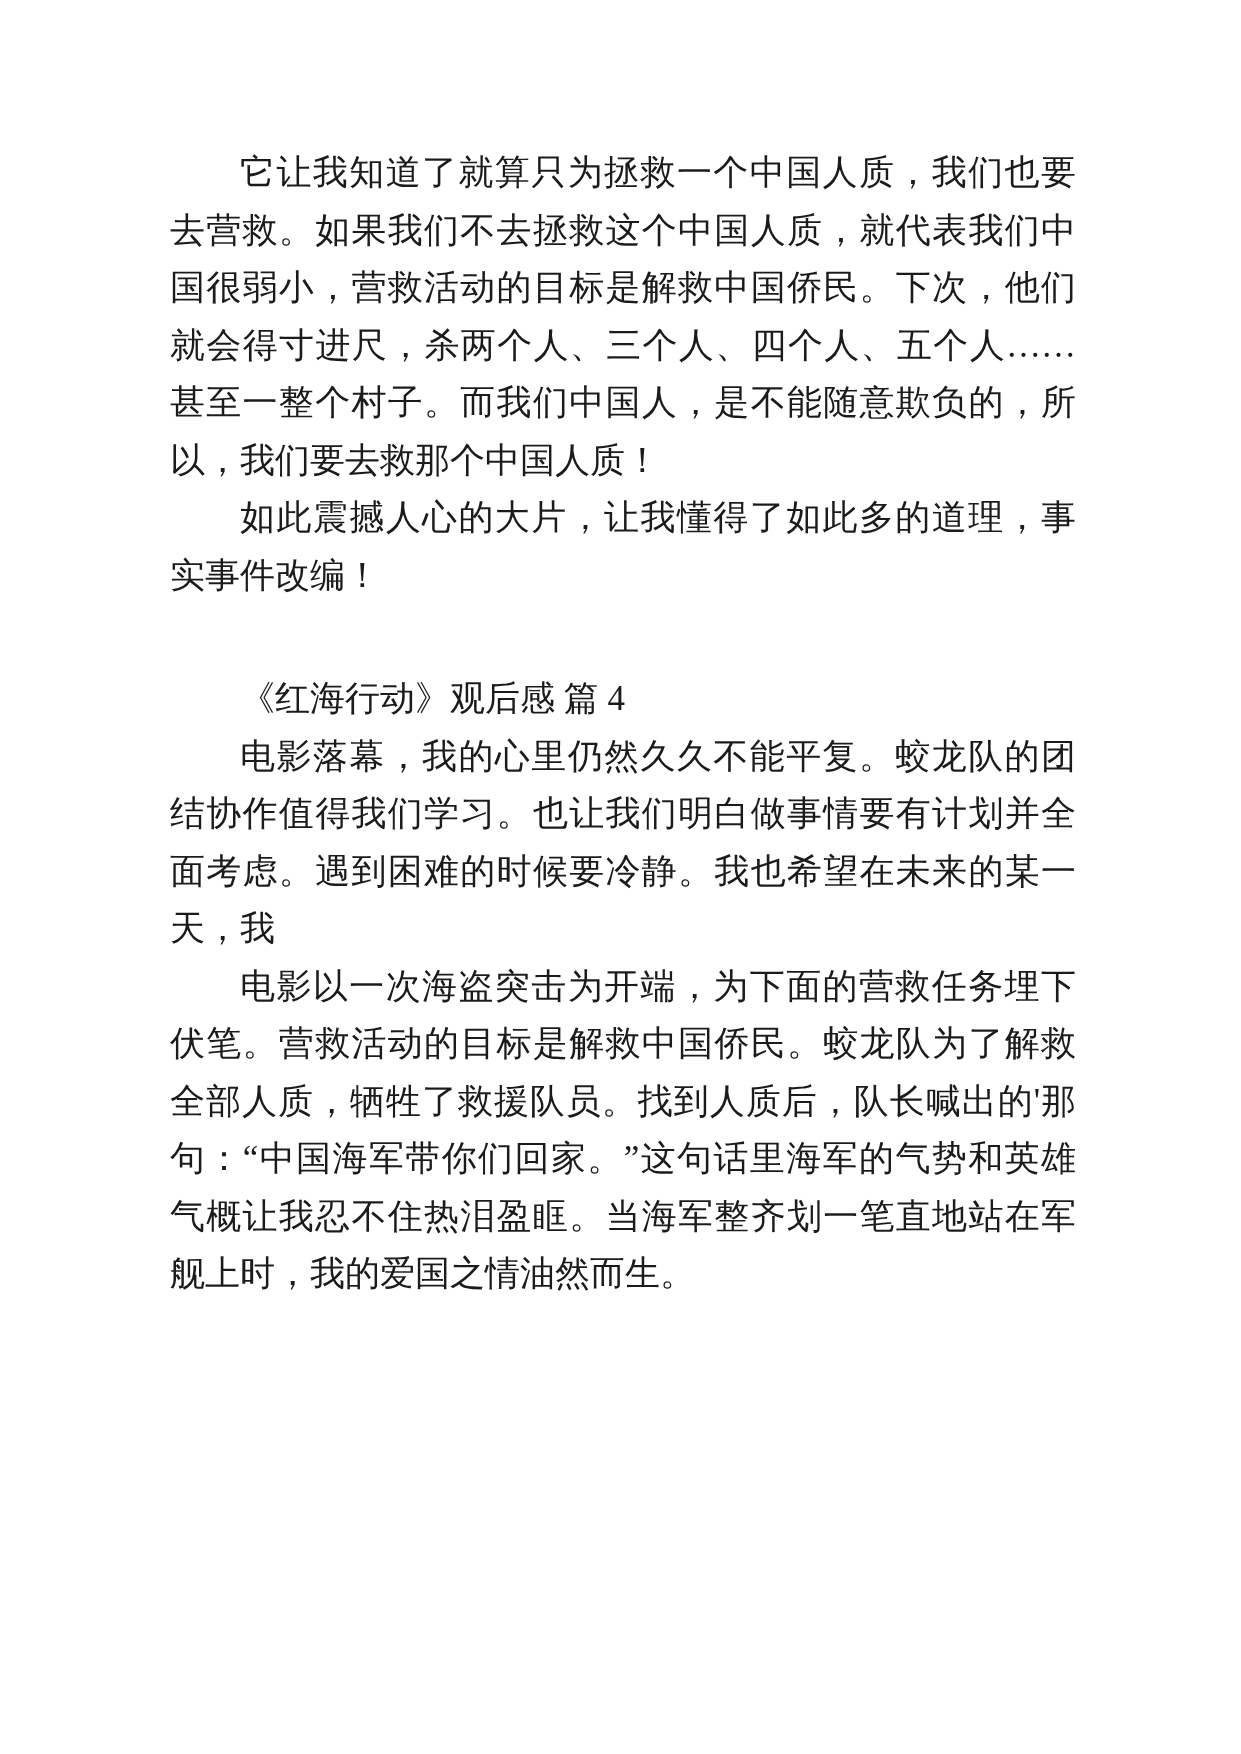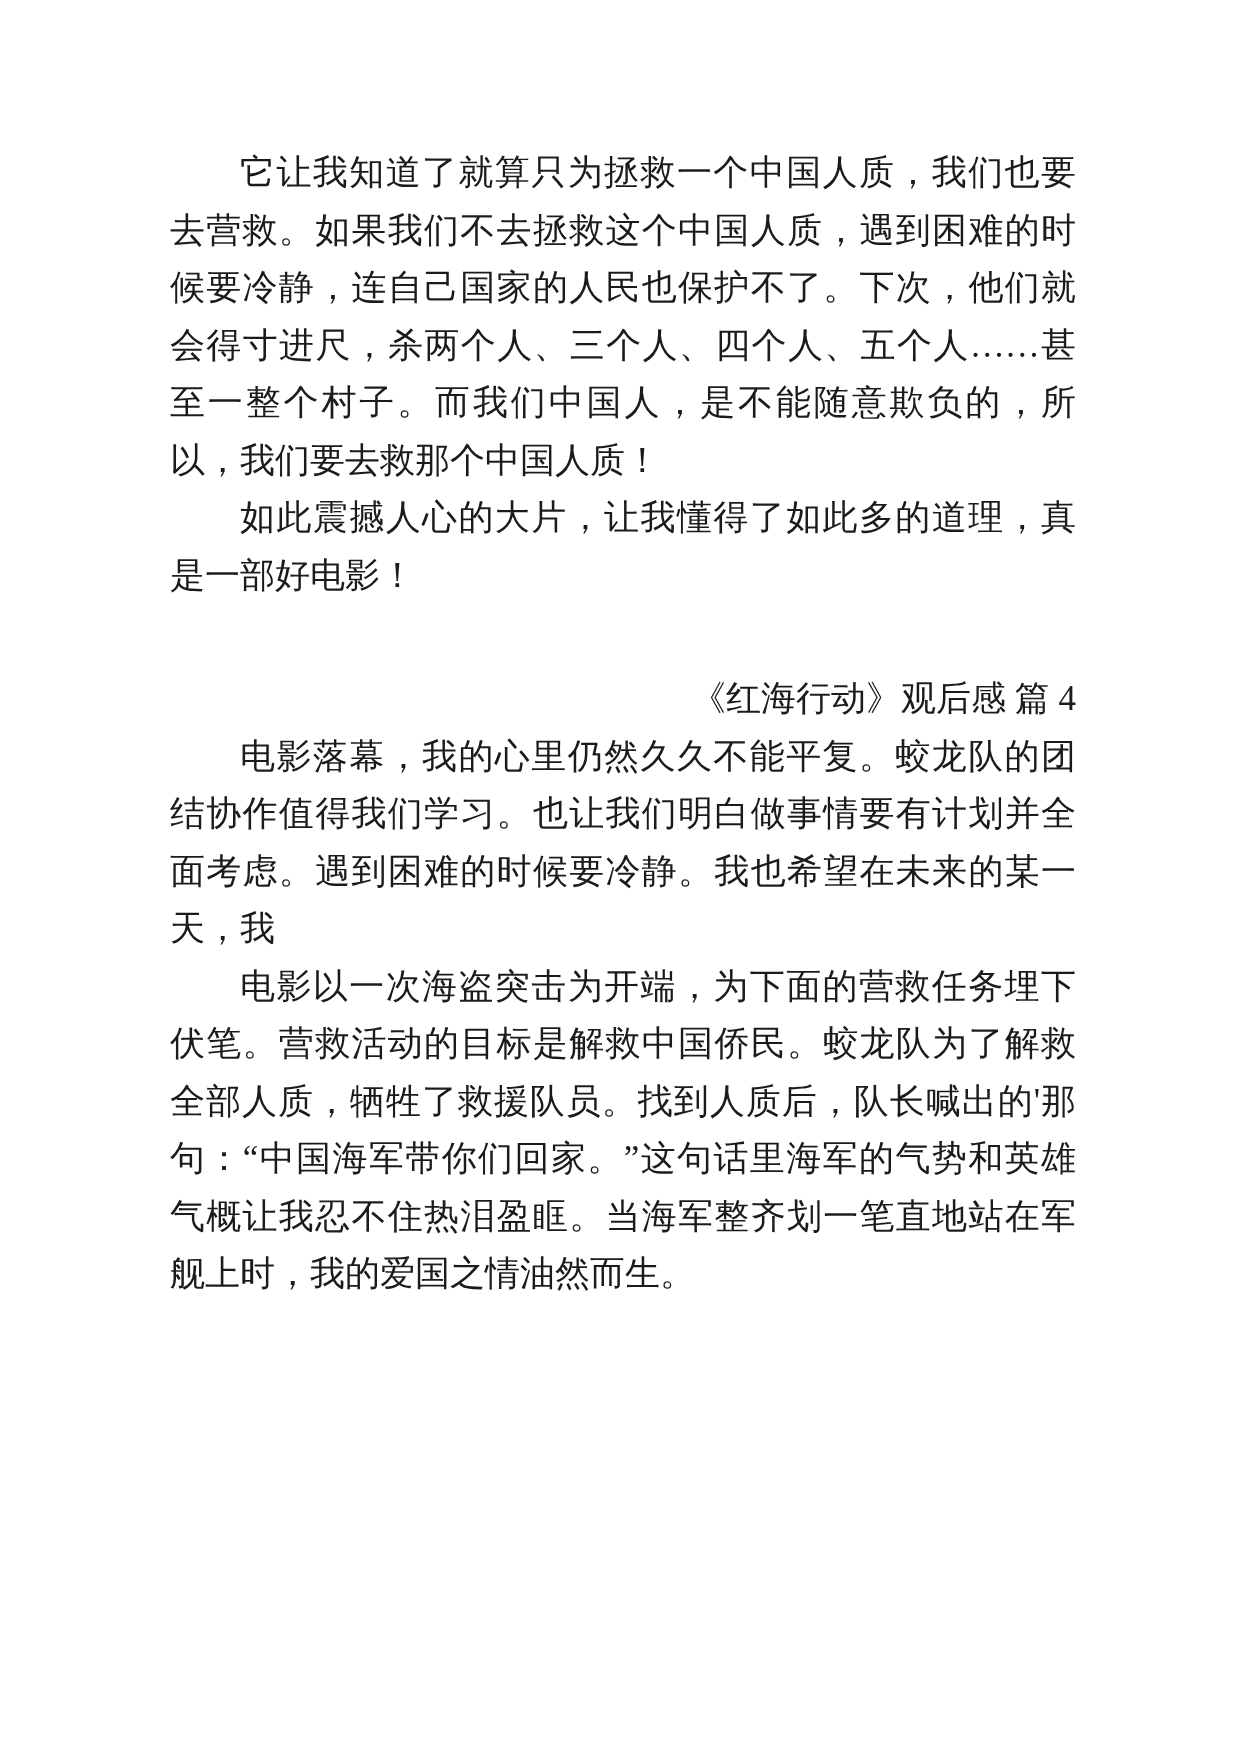--- a/index.html
+++ b/index.html
@@ -28,32 +28,32 @@
     color: #1b1b1b;
     text-align: justify;
     text-indent: 2em;
     margin: 0;
     font-weight: 400;
     letter-spacing: 0;
     word-break: break-all;
   }
   .para--heading {
     margin-top: 66px;
-    text-align: right;
+    text-align: left;
   }
 </style>
 </head>
 <body>
 
 <div class="page">
   <div class="content">
 
-    <p class="para">它让我知道了就算只为拯救一个中国人质，我们也要去营救。如果我们不去拯救这个中国人质，遇到困难的时候要冷静，连自己国家的人民也保护不了。下次，他们就会得寸进尺，杀两个人、三个人、四个人、五个人……甚至一整个村子。而我们中国人，是不能随意欺负的，所以，我们要去救那个中国人质！</p>
+    <p class="para">它让我知道了就算只为拯救一个中国人质，我们也要去营救。如果我们不去拯救这个中国人质，就代表我们中国很弱小，营救活动的目标是解救中国侨民。下次，他们就会得寸进尺，杀两个人、三个人、四个人、五个人……甚至一整个村子。而我们中国人，是不能随意欺负的，所以，我们要去救那个中国人质！</p>
 
-    <p class="para">如此震撼人心的大片，让我懂得了如此多的道理，真是一部好电影！</p>
+    <p class="para">如此震撼人心的大片，让我懂得了如此多的道理，事实事件改编！</p>
 
     <p class="para para--heading">《红海行动》观后感 篇 4</p>
 
 
 
     <p class="para">电影落幕，我的心里仍然久久不能平复。蛟龙队的团结协作值得我们学习。也让我们明白做事情要有计划并全面考虑。遇到困难的时候要冷静。我也希望在未来的某一天，我</p>
 
     <p class="para">电影以一次海盗突击为开端，为下面的营救任务埋下伏笔。营救活动的目标是解救中国侨民。蛟龙队为了解救全部人质，牺牲了救援队员。找到人质后，队长喊出的'那句：“中国海军带你们回家。”这句话里海军的气势和英雄气概让我忍不住热泪盈眶。当海军整齐划一笔直地站在军舰上时，我的爱国之情油然而生。</p>
 
   </div>

